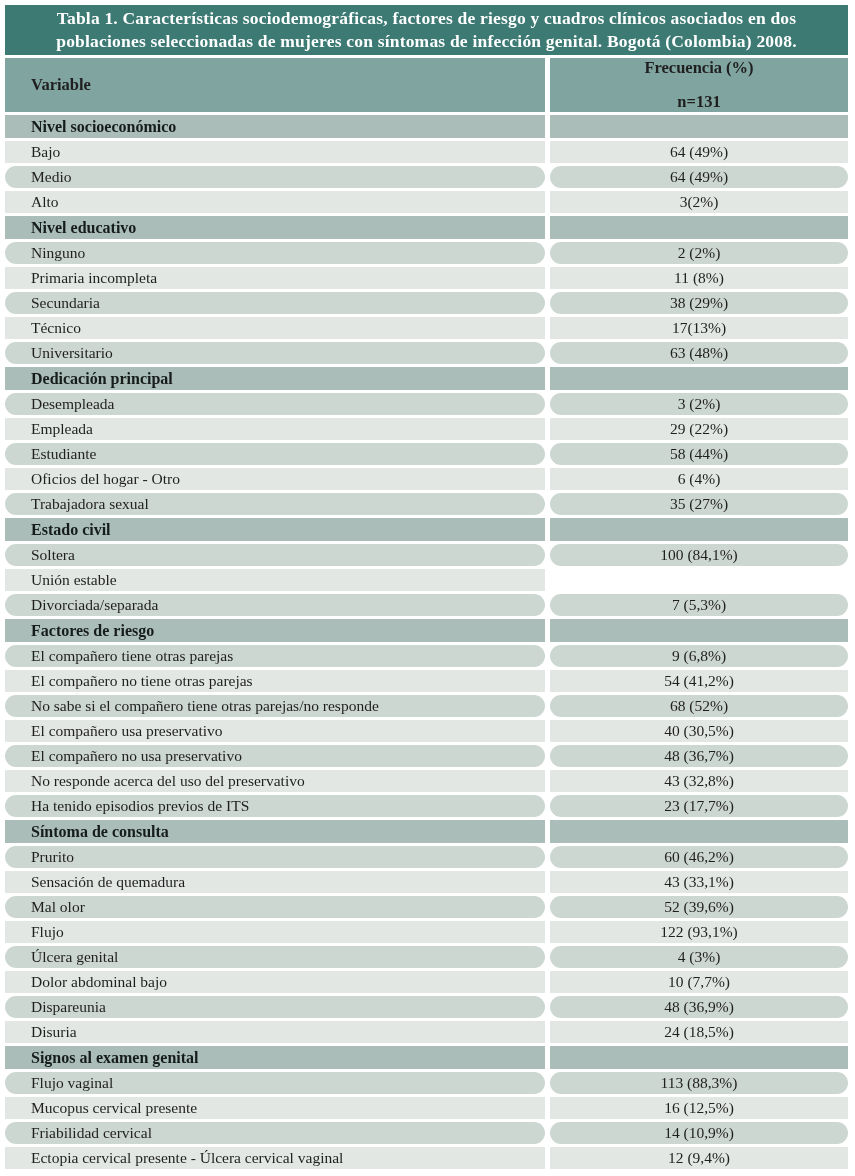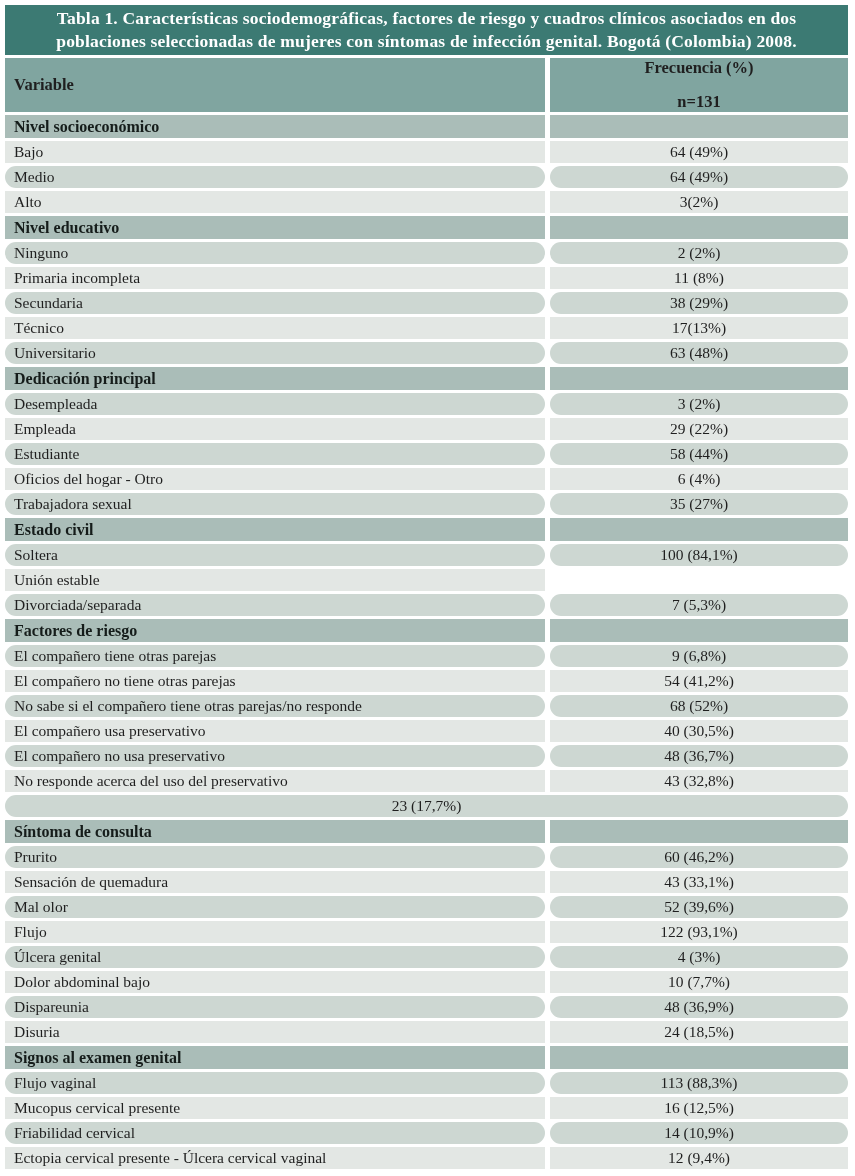--- a/index.html
+++ b/index.html
@@ -36,21 +36,21 @@
     display: flex;
     gap: 5px;
     margin-bottom: 3px;
   }
   .cell {
     box-sizing: border-box;
     color: var(--body-fg, #1f1f1f);
   }
   .cell-l {
     width: 540px;
-    padding-left: 9px;
+    padding-left: 26px;
     display: flex;
     align-items: center;
   }
   .cell-r {
     flex: 1;
     display: flex;
     align-items: center;
     justify-content: center;
     text-align: center;
   }
@@ -196,20 +196,21 @@
       </div>
       <div class="trow data-row shade-dark">
         <div class="cell cell-l">El compañero no usa preservativo</div>
         <div class="cell cell-r">48 (36,7%)</div>
       </div>
       <div class="trow data-row shade-light">
         <div class="cell cell-l">No responde acerca del uso del preservativo</div>
         <div class="cell cell-r">43 (32,8%)</div>
       </div>
       <div class="trow data-row shade-dark">
+        <div class="cell cell-l">Ha tenido episodios previos de ITS</div>
         <div class="cell cell-r">23 (17,7%)</div>
       </div>
       <div class="trow section-row">
         <div class="cell cell-l">Síntoma de consulta</div>
         <div class="cell cell-r"></div>
       </div>
       <div class="trow data-row shade-dark">
         <div class="cell cell-l">Prurito</div>
         <div class="cell cell-r">60 (46,2%)</div>
       </div>

